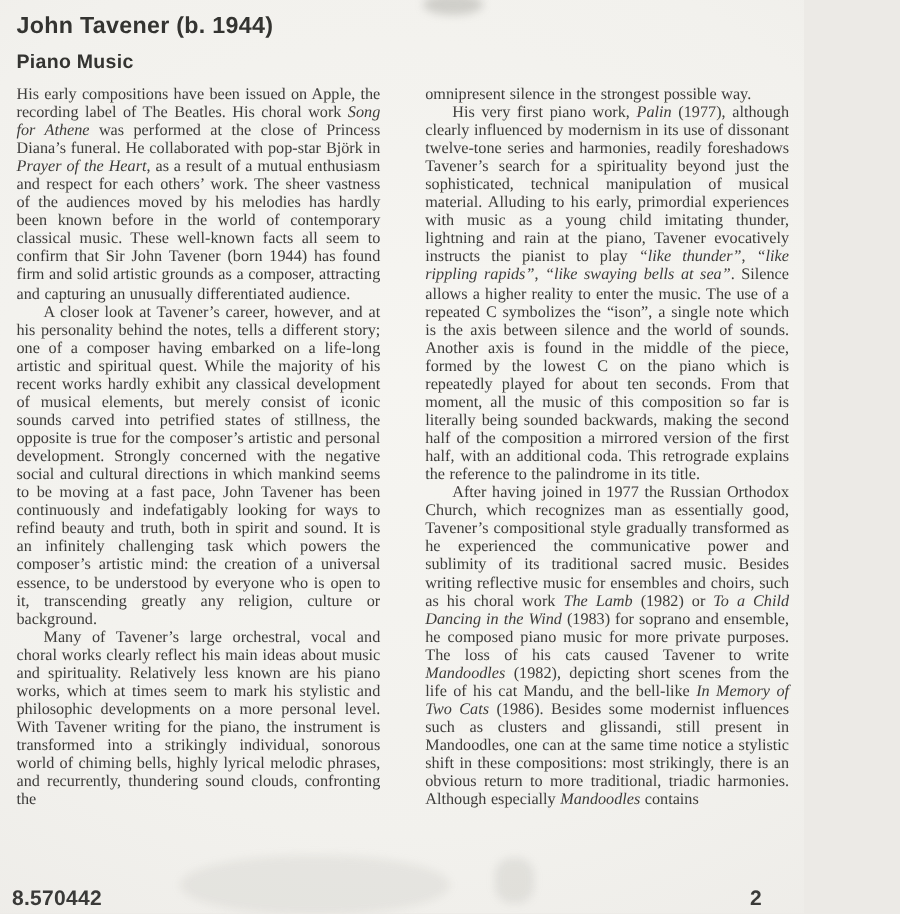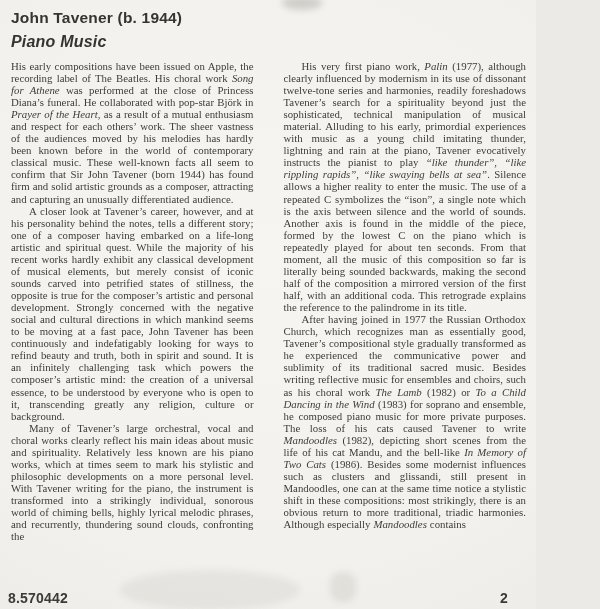--- a/index.html
+++ b/index.html
@@ -27,21 +27,21 @@
 
   header.page-header {
     padding: 9px 10px 0 11px;
     font-family: "Liberation Sans", sans-serif;
     color: #343431;
   }
   h1.title {
     margin: 0; font-size: 15.5px; font-weight: bold; letter-spacing: 0.2px; line-height: 1.15;
   }
   h2.subtitle {
-    margin: 6px 0 0 0; font-size: 16px; font-weight: bold; letter-spacing: 0.2px; font-style: italic;
+    margin: 6px 0 0 0; font-size: 13px; font-weight: bold; letter-spacing: 0.2px;
   }
 
   .columns {
     display: flex; gap: 30px;
     padding: 9px 10px 0 11px;
     box-sizing: border-box;
   }
   .col {
     flex: 1 1 0;
     text-align: justify;
@@ -77,20 +77,21 @@
     <h2 class="subtitle">Piano Music</h2>
   </header>
 
   <main class="columns">
     <section class="col">
         <p class="para"><span>His early compositions have been issued on Apple, the recording label of The Beatles. His choral work </span><i>Song for Athene</i><span> was performed at the close of Princess Diana’s funeral. He collaborated with pop-star Björk in </span><i>Prayer of the Heart</i><span>, as a result of a mutual enthusiasm and respect for each others’ work. The sheer vastness of the audiences moved by his melodies has hardly been known before in the world of contemporary classical music. These well-known facts all seem to confirm that Sir John Tavener (born 1944) has found firm and solid artistic grounds as a composer, attracting and capturing an unusually differentiated audience.</span></p>
         <p class="para indent"><span>A closer look at Tavener’s career, however, and at his personality behind the notes, tells a different story; one of a composer having embarked on a life-long artistic and spiritual quest. While the majority of his recent works hardly exhibit any classical development of musical elements, but merely consist of iconic sounds carved into petrified states of stillness, the opposite is true for the composer’s artistic and personal development. Strongly concerned with the negative social and cultural directions in which mankind seems to be moving at a fast pace, John Tavener has been continuously and indefatigably looking for ways to refind beauty and truth, both in spirit and sound. It is an infinitely challenging task which powers the composer’s artistic mind: the creation of a universal essence, to be understood by everyone who is open to it, transcending greatly any religion, culture or background.</span></p>
         <p class="para indent"><span>Many of Tavener’s large orchestral, vocal and choral works clearly reflect his main ideas about music and spirituality. Relatively less known are his piano works, which at times seem to mark his stylistic and philosophic developments on a more personal level. With Tavener writing for the piano, the instrument is transformed into a strikingly individual, sonorous world of chiming bells, highly lyrical melodic phrases, and recurrently, thundering sound clouds, confronting the</span></p>
       </section>
     <section class="col">
+        <p class="para"><span>omnipresent silence in the strongest possible way.</span></p>
         <p class="para indent"><span>His very first piano work, </span><i>Palin</i><span> (1977), although clearly influenced by modernism in its use of dissonant twelve-tone series and harmonies, readily foreshadows Tavener’s search for a spirituality beyond just the sophisticated, technical manipulation of musical material. Alluding to his early, primordial experiences with music as a young child imitating thunder, lightning and rain at the piano, Tavener evocatively instructs the pianist to play </span><i>“like thunder”</i><span>, </span><i>“like rippling rapids”</i><span>, </span><i>“like swaying bells at sea”</i><span>. Silence allows a higher reality to enter the music. The use of a repeated C symbolizes the “ison”, a single note which is the axis between silence and the world of sounds. Another axis is found in the middle of the piece, formed by the lowest C on the piano which is repeatedly played for about ten seconds. From that moment, all the music of this composition so far is literally being sounded backwards, making the second half of the composition a mirrored version of the first half, with an additional coda. This retrograde explains the reference to the palindrome in its title.</span></p>
         <p class="para indent"><span>After having joined in 1977 the Russian Orthodox Church, which recognizes man as essentially good, Tavener’s compositional style gradually transformed as he experienced the communicative power and sublimity of its traditional sacred music. Besides writing reflective music for ensembles and choirs, such as his choral work </span><i>The Lamb</i><span> (1982) or </span><i>To a Child Dancing in the Wind</i><span> (1983) for soprano and ensemble, he composed piano music for more private purposes. The loss of his cats caused Tavener to write </span><i>Mandoodles</i><span> (1982), depicting short scenes from the life of his cat Mandu, and the bell-like </span><i>In Memory of Two Cats</i><span> (1986). Besides some modernist influences such as clusters and glissandi, still present in Mandoodles, one can at the same time notice a stylistic shift in these compositions: most strikingly, there is an obvious return to more traditional, triadic harmonies. Although especially </span><i>Mandoodles</i><span> contains</span></p>
       </section>
   </main>
 
   <footer class="page-footer">
     <span>8.570442</span>
     <span>2</span>
   </footer>
 

